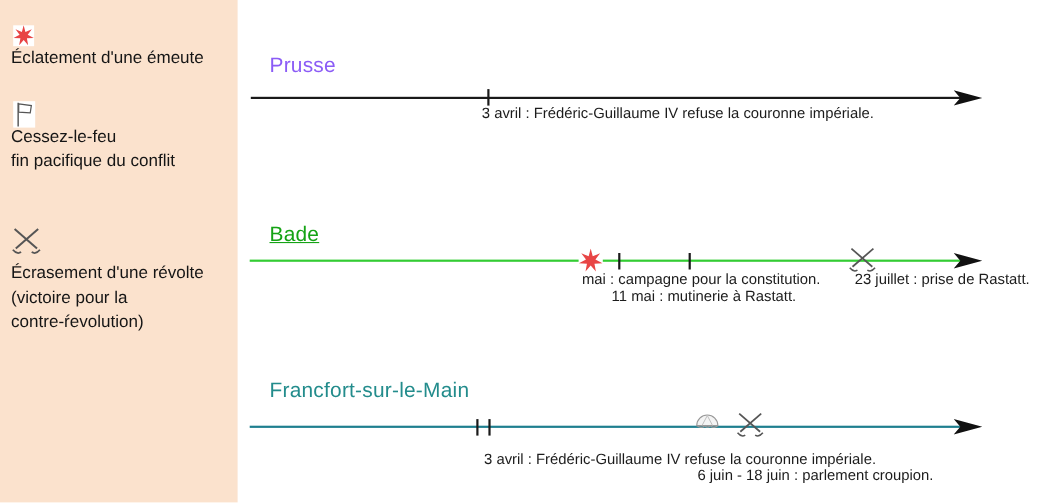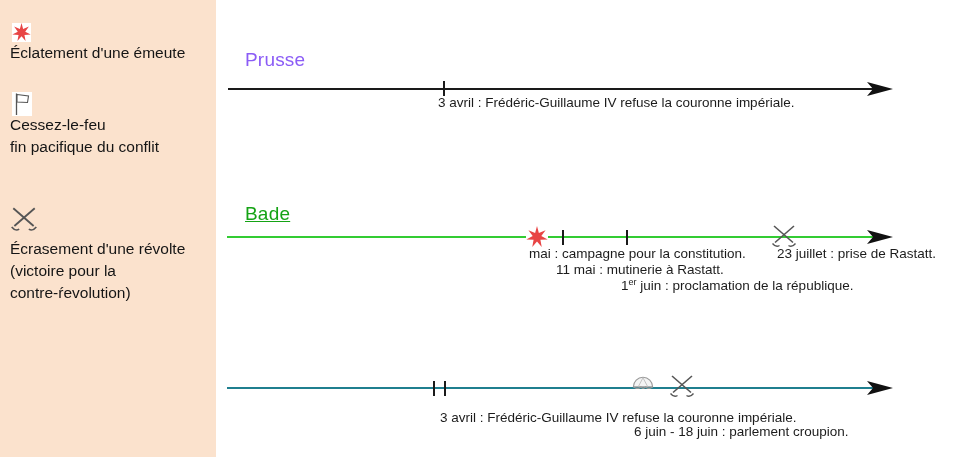--- a/index.html
+++ b/index.html
@@ -102,22 +102,22 @@
       <path d="M4,2 L23,18.5" stroke="#555" stroke-width="1.6" fill="none"></path>
       <path d="M24,2 L5,18.5" stroke="#555" stroke-width="1.6" fill="none"></path>
       <path d="M18.5,21.5 Q22,23.8 25.5,19.5" stroke="#555" stroke-width="1.4" fill="none"></path>
       <path d="M2.5,19.5 Q6,23.8 9.5,21.5" stroke="#555" stroke-width="1.4" fill="none"></path>
     </svg>
   </span>
 
   <div class="evt" style="left:529px;top:246px;">mai : campagne pour la constitution.</div>
   <div class="evt" style="left:777px;top:246px;">23 juillet : prise de Rastatt.</div>
   <div class="evt" style="left:556px;top:262px;">11 mai : mutinerie à Rastatt.</div>
-  <div class="evt" style="left:621px;top:278px;"><span>1</span><sup>er</sup><span> juin : proclamation de la république.</span></div>
 
+  <div class="title t-francfort" style="left:245px;top:345px;">Francfort-sur-le-Main</div>
 
   <div class="tl-line l-francfort" style="left:227px;top:387px;width:647px;"></div>
   <span class="abs" style="left:867px;top:380px;">
     <svg width="26" height="16" viewBox="0 0 26 16">
         <polygon points="0,1 26,8 0,15 6,8" fill="#111111"></polygon>
       </svg>
   </span>
 
   <div class="tick" style="left:433px;top:381px;"></div>
   <div class="tick" style="left:444px;top:381px;"></div>

